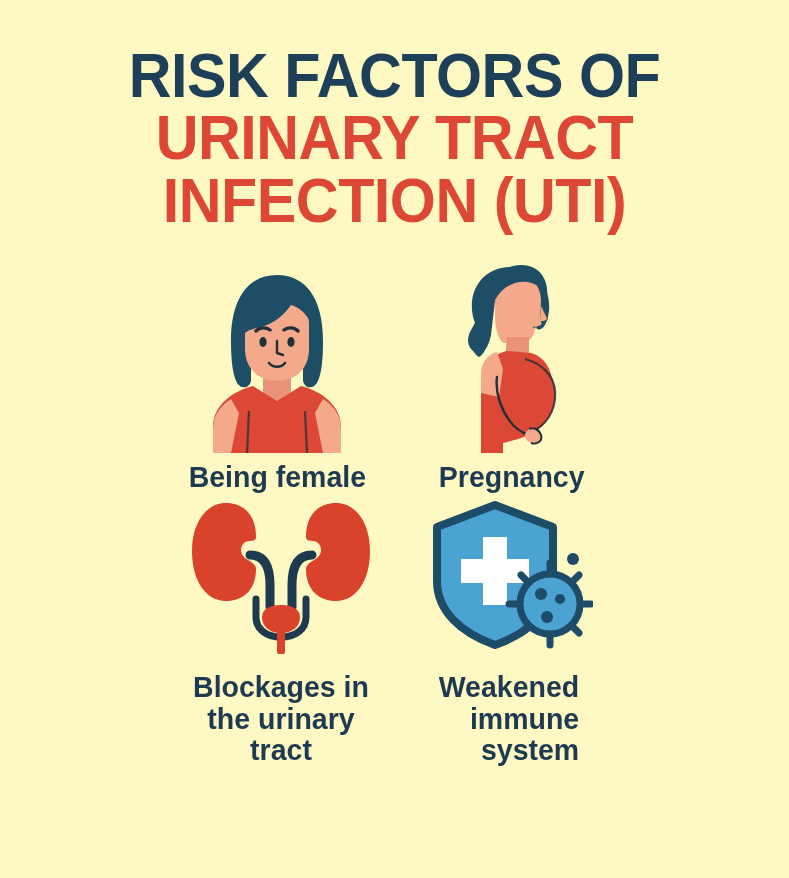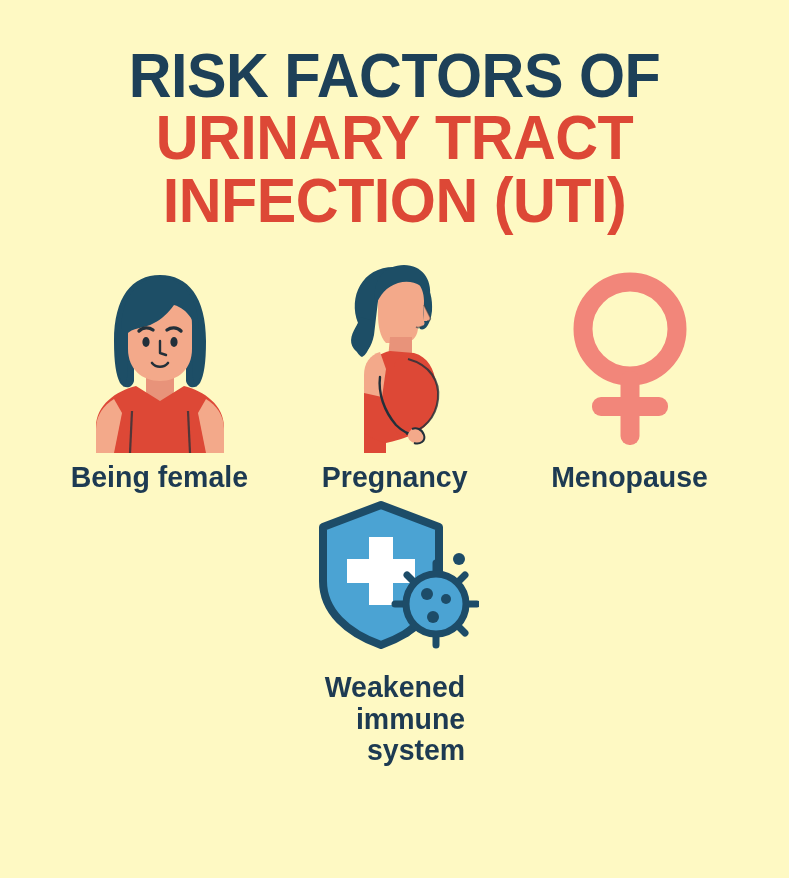--- a/index.html
+++ b/index.html
@@ -183,36 +183,51 @@
             <path d="M60 120 C58 136 64 154 76 168 C82 174 90 178 96 178" stroke="#22303a" stroke-width="2.4" fill="none" stroke-linecap="round"></path>
             <path d="M92 172 C96 170 102 172 104 178 C106 184 100 188 94 186 C88 184 86 178 90 174 Z" fill="#f3a98a"></path>
             <path d="M92 172 C96 170 102 172 104 178 C106 184 100 188 94 186" stroke="#22303a" stroke-width="2" fill="none"></path>
 
             <path d="M44 196 L44 176 C50 180 58 184 66 186 L66 196 Z" fill="#dd4836"></path>
           </svg>
         </div>
         <div class="caption cap-mid">Pregnancy</div>
       </div>
 
-      <div class="cell">
-        <div class="icon-wrap">
-          <svg width="140" height="190" viewBox="0 0 140 190">
-            <circle cx="70" cy="66" r="47" fill="none" stroke="#f2867a" stroke-width="19"></circle>
-            <rect x="60.5" y="108" width="19" height="74" rx="9" fill="#f2867a"></rect>
-            <rect x="32" y="134" width="76" height="19" rx="9" fill="#f2867a"></rect>
-          </svg>
-        </div>
-        <div class="caption cap-right">Menopause</div>
-      </div>
 
     </div>
 
     <div class="row row-2">
 
 
+      <div class="cell">
+        <div class="icon-wrap">
+          <svg width="190" height="155" viewBox="0 0 190 155">
+
+            <path d="M70 38 C70 14 56 4 40 4 C20 4 6 24 6 52 C6 82 20 102 40 102
+                     C56 102 70 92 70 70 C70 64 62 62 58 58 C54 54 54 48 58 44 C62 40 70 44 70 38 Z" fill="#d9432b"></path>
+
+            <path d="M120 38 C120 14 134 4 150 4 C170 4 184 24 184 52 C184 82 170 102 150 102
+                     C134 102 120 92 120 70 C120 64 128 62 132 58 C136 54 136 48 132 44 C128 40 120 44 120 38 Z" fill="#d9432b"></path>
+
+            <path d="M64 56 C80 56 84 70 84 86 L84 108" stroke="#1d3a4f" stroke-width="9" fill="none" stroke-linecap="round"></path>
+
+            <path d="M126 56 C110 56 106 70 106 86 L106 108" stroke="#1d3a4f" stroke-width="9" fill="none" stroke-linecap="round"></path>
+
+            <path d="M70 100 L70 118 C70 130 80 138 95 138 C110 138 120 130 120 118 L120 100" stroke="#1d3a4f" stroke-width="7" fill="none" stroke-linecap="round"></path>
+
+            <path d="M76 118 C76 110 84 106 95 106 C106 106 114 110 114 118
+                     C114 128 106 134 95 134 C84 134 76 128 76 118 Z" fill="#d9432b"></path>
+
+            <path d="M95 132 L95 152" stroke="#d9432b" stroke-width="8" fill="none" stroke-linecap="round"></path>
+          </svg>
+        </div>
+        <div class="caption cap-mid">Blockages in
+the urinary tract</div>
+      </div>
 
       <div class="cell">
         <div class="icon-wrap">
           <svg width="168" height="155" viewBox="0 0 168 155">
 
             <path d="M70 6 L128 28 L128 82 C128 112 104 134 70 146
                      C36 134 12 112 12 82 L12 28 Z" fill="#4ba3d3" stroke="#1d4c68" stroke-width="8" stroke-linejoin="round"></path>
 
             <path d="M58 38 L82 38 L82 60 L104 60 L104 84 L82 84 L82 106 L58 106 L58 84 L36 84 L36 60 L58 60 Z" fill="#ffffff"></path>
 

